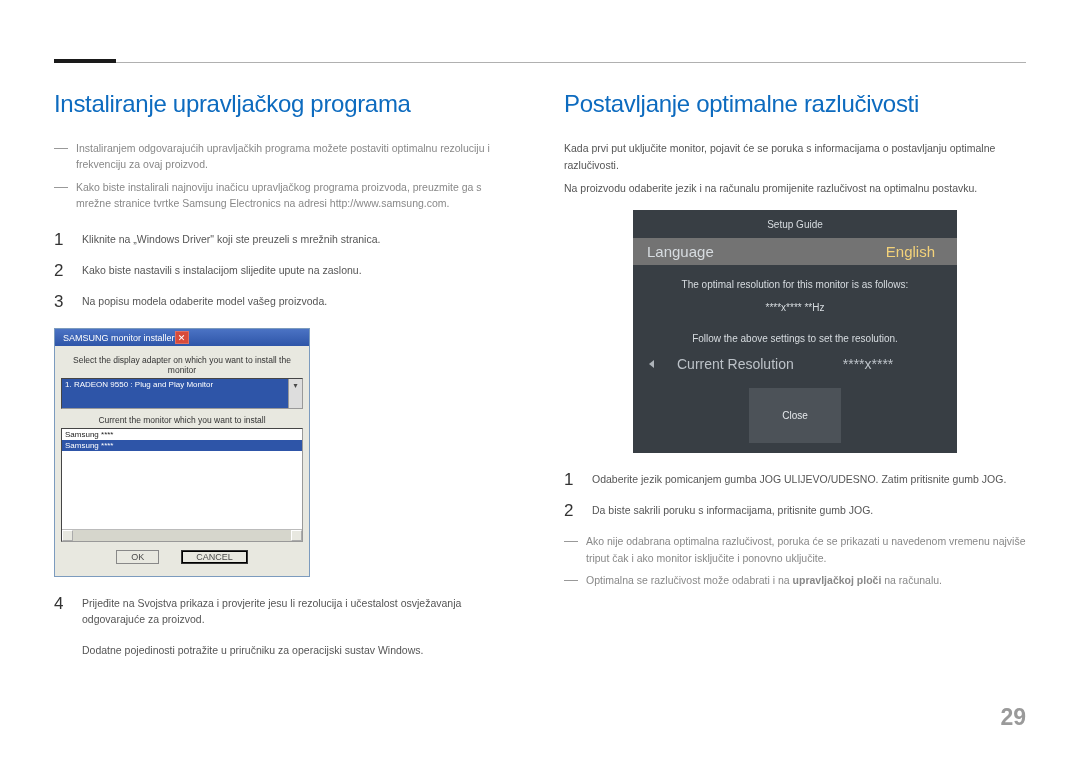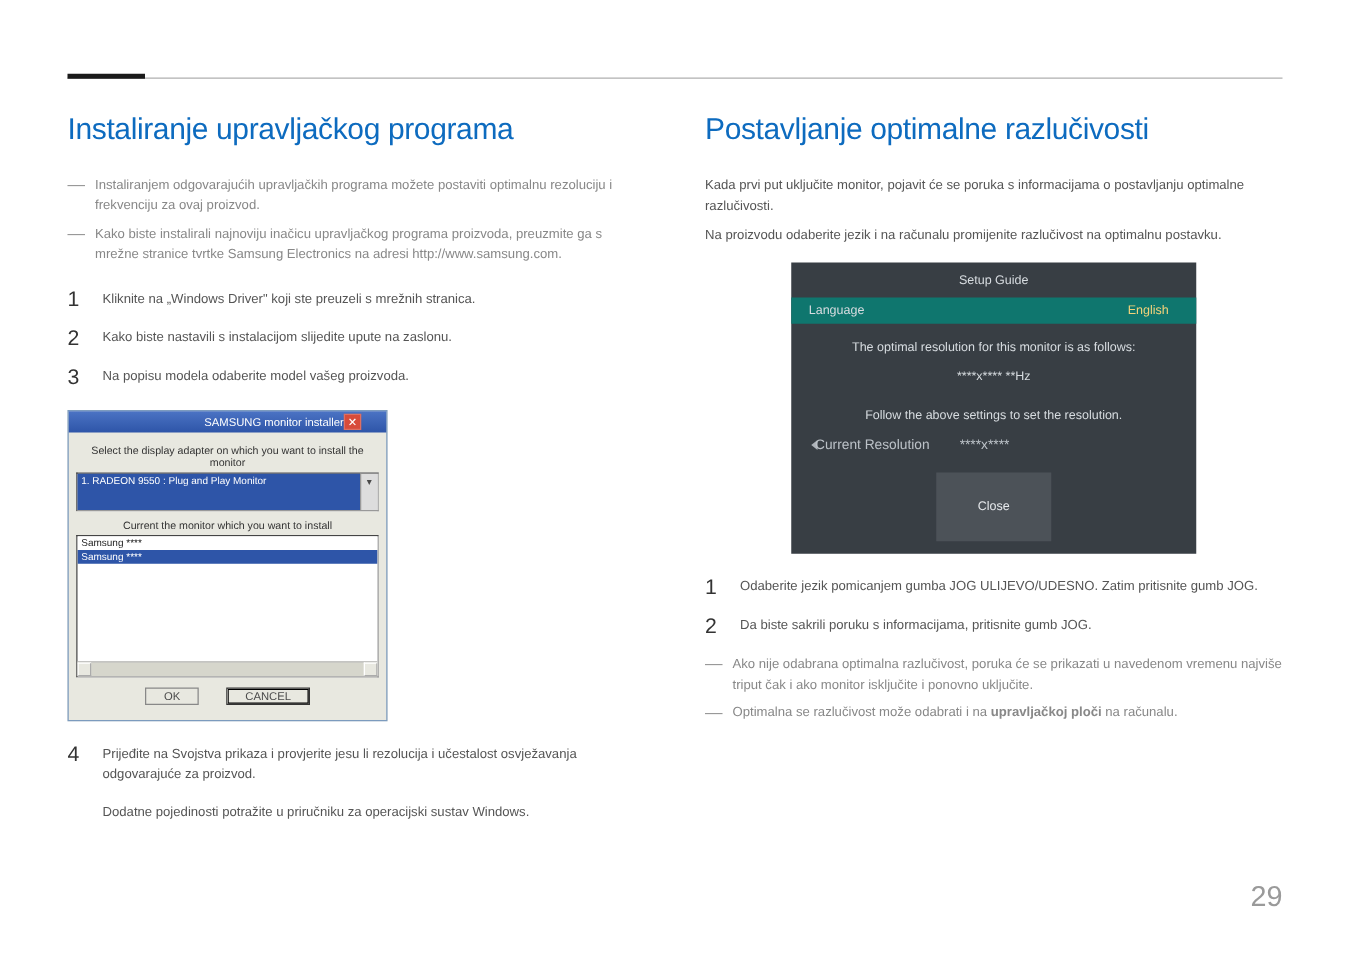--- a/index.html
+++ b/index.html
@@ -80,23 +80,23 @@
   .screenshot {
     margin-top: 18px;
     width: 256px;
     border: 1px solid #7c9bbe;
     background: #e8e8e0;
     font-size: 10px;
   }
   .ss-title {
     background: linear-gradient(#4b73c4, #2e55a8);
     color: #fff;
-    padding: 2px 20px;
-    display: flex;
-    justify-content: flex-end;
+    padding: 2px 8px;
+    display: flex;
+    justify-content: flex-start;
     align-items: center;
     font-size: 9px;
   }
   .ss-close {
     width: 14px; height: 13px;
     background: #d84b3a;
     color: #fff;
     text-align: center;
     font-size: 9px;
     line-height: 13px;
@@ -174,40 +174,40 @@
     color: #d7dce0;
     font-size: 10px;
     padding: 4px 0 10px;
   }
   .osd-title {
     text-align: center;
     padding: 5px 0 8px;
     font-size: 10px;
   }
   .osd-lang {
-    background: #0f766e;
+    background: #737373;
     display: flex;
     justify-content: space-between;
     padding: 5px 22px 5px 14px;
-    font-size: 10px;
+    font-size: 15px;
     margin: 0 0 12px;
   }
   .osd-lang .eng { color: #f3d27a; }
   .osd-center {
     text-align: center;
     font-size: 10px;
     line-height: 1.5;
   }
   .osd-center .line { margin: 8px 0 16px; }
   .osd-row {
     display: flex;
     align-items: center;
-    gap: 24px;
+    gap: 49px;
     padding: 4px 16px;
-    font-size: 11px;
+    font-size: 14px;
     color: #bcc2c8;
     margin: 6px 0 12px;
   }
   .osd-row .tri {
     width: 0; height: 0;
     border-top: 4px solid transparent;
     border-bottom: 4px solid transparent;
     border-right: 5px solid #aeb4ba;
     margin-right: -26px;
   }
@@ -219,21 +219,21 @@
     padding: 22px 0;
     font-size: 10px;
     color: #e6e9ec;
   }
   .page-num {
     position: absolute;
     right: 54px;
     bottom: 32px;
     font-size: 23px;
     color: #9a9a9a;
-    font-weight: 400;
+    font-weight: 700;
   }
 </style>
 </head>
 <body>
 
 <div class="top-bar"></div>
 <div class="top-bar-accent"></div>
 
 <div class="page">
 

